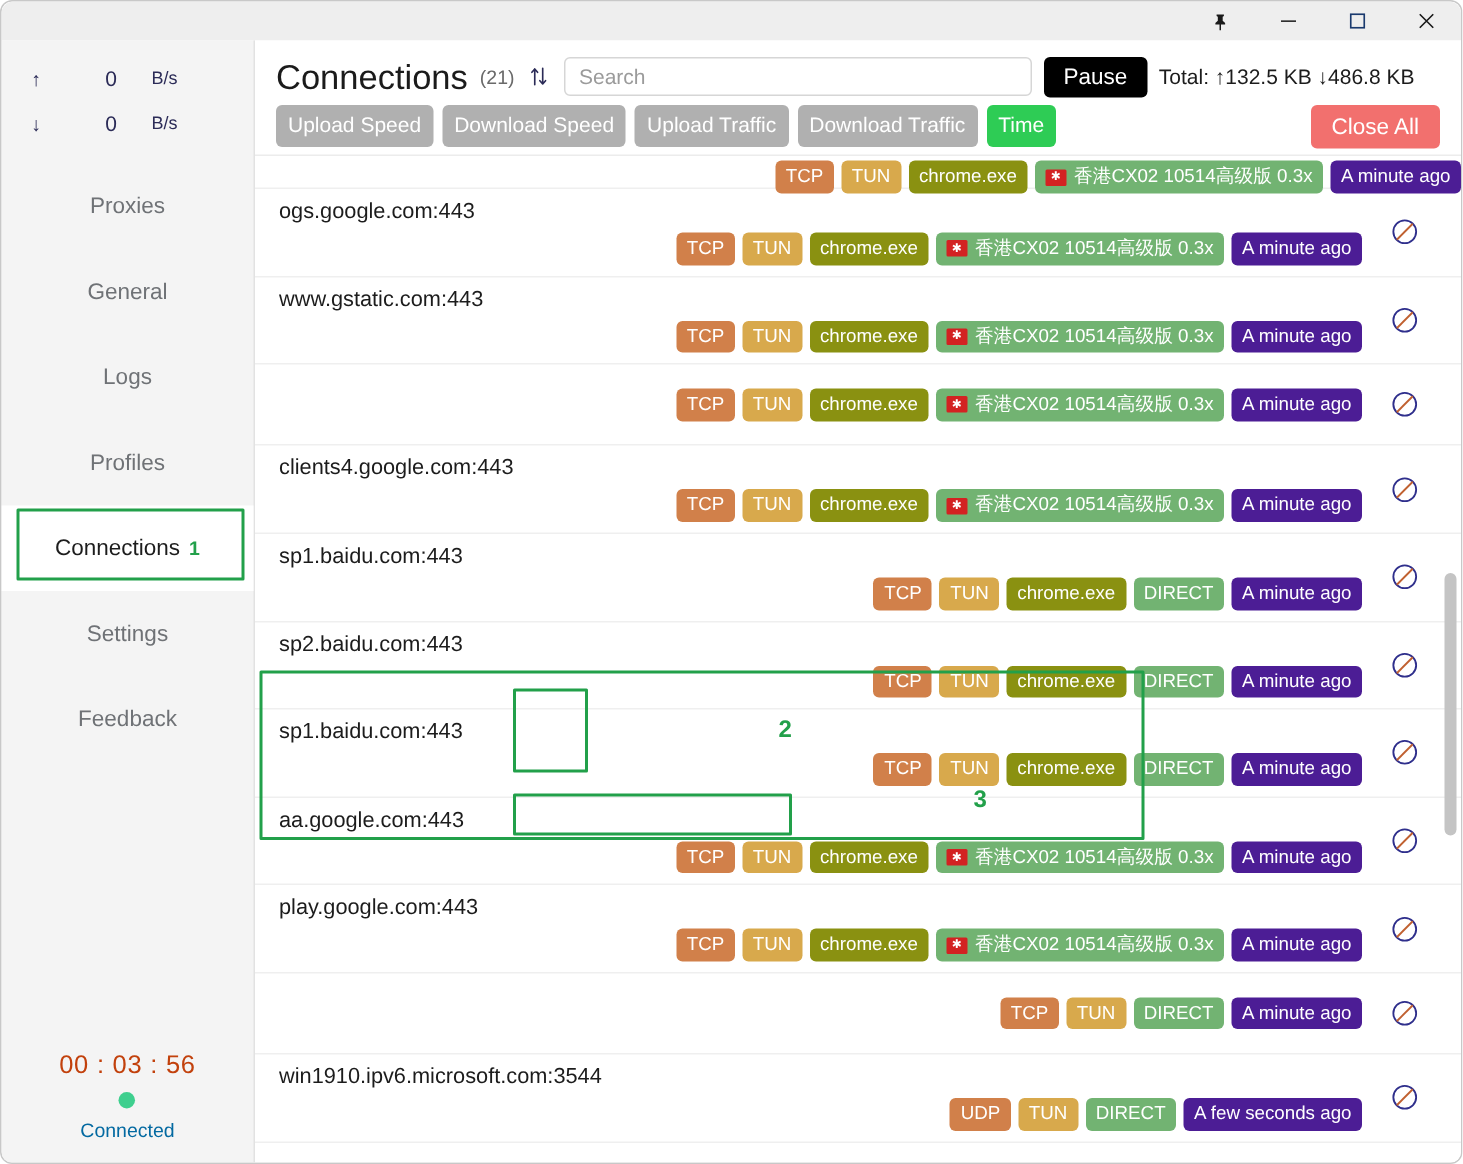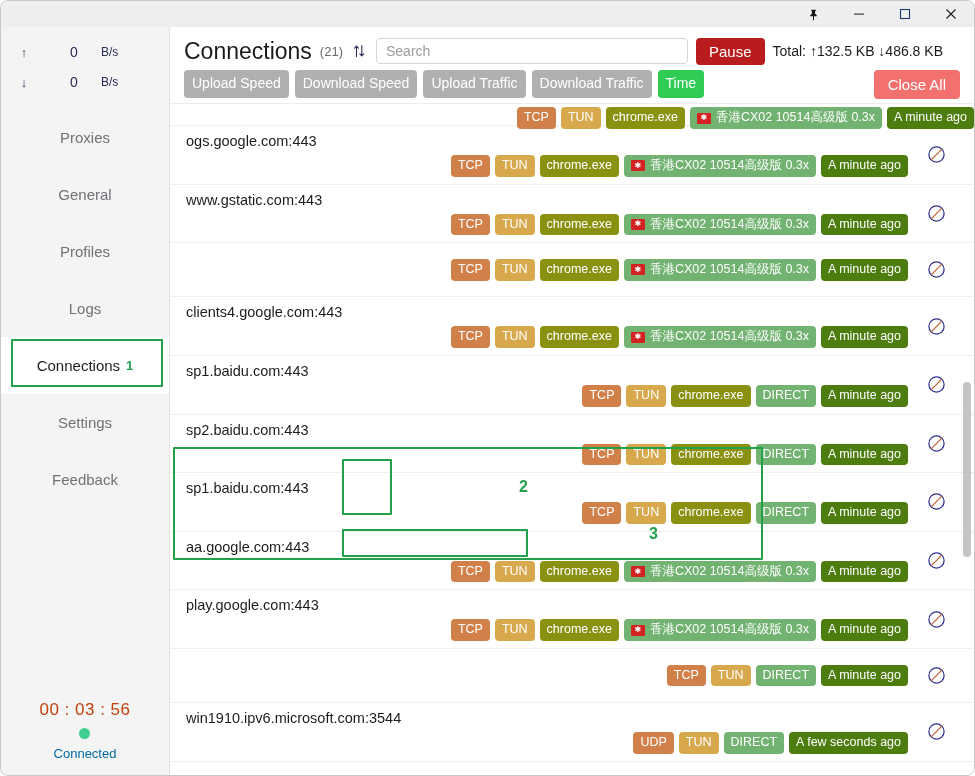--- a/index.html
+++ b/index.html
@@ -86,21 +86,21 @@
     padding: 0 9px; font-size: 14px; color: #333;
     font-family: "Liberation Sans", sans-serif; outline: none;
     background: #fff;
   }
   .search::placeholder { color: #9b9b9b; }
   .btn {
     border: none; border-radius: 4px; color: #fff;
     font-family: "Liberation Sans", sans-serif;
     cursor: pointer; line-height: 1;
   }
-  .btn-pause { background: #b91c1c; font-size: 15px; padding: 6px 13px; }
+  .btn-pause { background: #000000; font-size: 15px; padding: 6px 13px; }
   .totals { font-size: 14px; color: #1c1c1c; white-space: nowrap; }
 
   .headrow2 {
     display: flex; align-items: center; gap: 6px;
     height: 34px; padding-bottom: 4px;
   }
   .chip {
     background: #b0b0b0; color: #fff; font-size: 14px;
     border: none; border-radius: 4px; padding: 5px 8px;
     font-family: "Liberation Sans", sans-serif; cursor: pointer; line-height: 1.25;
@@ -129,21 +129,21 @@
   .tags { display: flex; align-items: center; gap: 5px; flex-wrap: nowrap; justify-content: flex-end; }
   .tag {
     font-size: 12.5px; color: #fff; border-radius: 4px;
     padding: 3px 7px; line-height: 1.25; white-space: nowrap;
   }
   .tag-proto  { background: #d1804a; }
   .tag-net    { background: #d8a94c; }
   .tag-proc   { background: #8a9111; }
   .tag-direct { background: #72b372; }
   .tag-node   { background: #72b372; display: flex; align-items: center; gap: 5px; }
-  .tag-time   { background: #4d7c0f; }
+  .tag-time   { background: #4c1d95; }
   .flag {
     width: 14px; height: 11px; background: #d32222; border-radius: 1px;
     display: inline-flex; align-items: center; justify-content: center;
     font-size: 8px; color: #fff; line-height: 1; flex: 0 0 auto;
   }
   .blockbtn {
     flex: 0 0 auto; width: 56px;
     display: flex; align-items: center; justify-content: center;
     color: #3b3b8f; margin-right: 10px;
   }
@@ -214,24 +214,24 @@
     </div>
 
     <div class="navlist" id="navlist">
         <div class="navitem">
           <span>Proxies</span>
         </div>
         <div class="navitem">
           <span>General</span>
         </div>
         <div class="navitem">
+          <span>Logs</span>
+        </div>
+        <div class="navitem">
           <span>Profiles</span>
-        </div>
-        <div class="navitem">
-          <span>Logs</span>
         </div>
         <div class="navitem active">
           <span>Connections</span>
           <span class="badge-count">1</span>
         </div>
         <div class="navitem">
           <span>Settings</span>
         </div>
         <div class="navitem">
           <span>Feedback</span>

